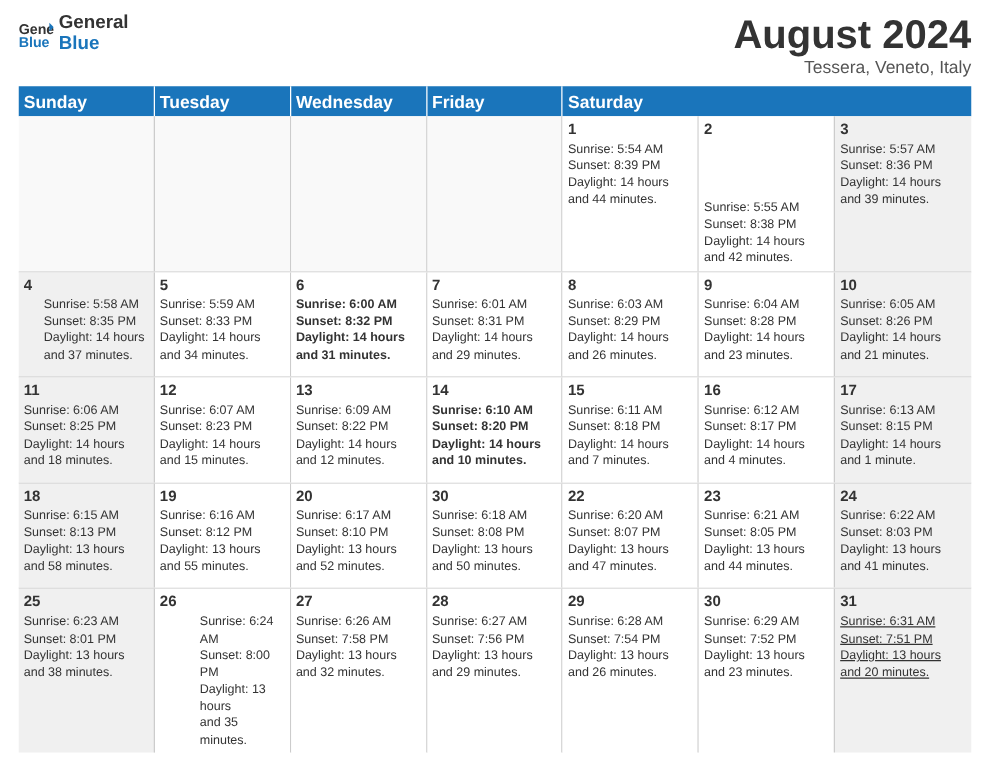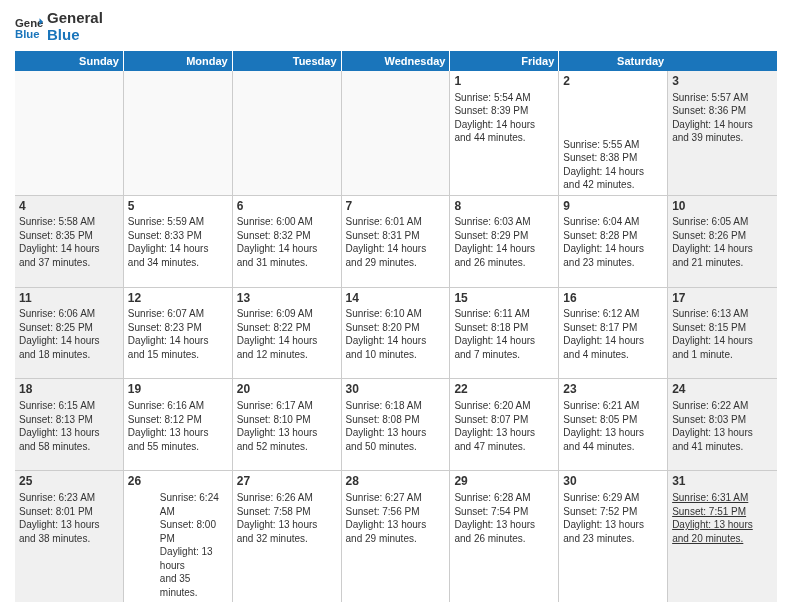--- a/index.html
+++ b/index.html
@@ -50,25 +50,25 @@
       display: flex;
       flex-direction: column;
     }
     .cal-header {
       display: grid;
       grid-template-columns: repeat(7, 1fr);
       background: #1a75bb;
     }
     .cal-header-cell {
       color: #fff;
-      font-size: 11px;
+      font-size: 14px;
       font-weight: bold;
       padding: 4px 4px;
       border-right: 1px solid #fff;
-      text-align: right;
+      text-align: left;
     }
     .cal-header-cell:last-child { border-right: none; }
     .cal-body {
       flex: 1;
       display: flex;
       flex-direction: column;
     }
     .cal-row {
       flex: 1;
       display: grid;
@@ -110,26 +110,29 @@
       <svg class="logo-icon" viewBox="0 0 32 32">
         <text x="0" y="16" font-size="13" font-weight="bold" fill="#333" font-family="Arial">General</text>
         <text x="0" y="28" font-size="13" font-weight="bold" fill="#1a75bb" font-family="Arial">Blue</text>
         <polygon points="28,6 32,10 28,14" fill="#1a75bb"></polygon>
       </svg>
       <div style="line-height:1.1;">
         <div style="font-size:15px;font-weight:bold;color:#333;">General</div>
         <div style="font-size:15px;font-weight:bold;color:#1a75bb;">Blue</div>
       </div>
     </div>
+    <div class="title-block">
+      <div class="month-year">August 2024</div>
+      <div class="location">Tessera, Veneto, Italy</div>
+    </div>
   </div>
 
   <div class="calendar">
     <div class="cal-header">
       <div class="cal-header-cell">Sunday</div>
-      <div class="cal-header-cell">Monday</div>
       <div class="cal-header-cell">Tuesday</div>
       <div class="cal-header-cell">Wednesday</div>
       <div class="cal-header-cell">Friday</div>
       <div class="cal-header-cell">Saturday</div>
     </div>
     <div class="cal-body" id="cal-body">
     <div class="cal-row">
           <div class="cal-cell empty"></div>
           <div class="cal-cell empty"></div>
           <div class="cal-cell empty"></div>
@@ -152,35 +155,35 @@
             <span class="day-num">3</span>
             <div class="cell-text" style="white-space: pre-line;">Sunrise: 5:57 AM
 Sunset: 8:36 PM
 Daylight: 14 hours
 and 39 minutes.</div>
           </div>
         </div>
         <div class="cal-row">
           <div class="cal-cell shaded">
             <span class="day-num">4</span>
-            <div class="cell-text" style="white-space: pre-line;">Sunrise: 5:58 AM
+            <div class="cell-text" style="white-space: pre-line; margin-left: 16px;">Sunrise: 5:58 AM
 Sunset: 8:35 PM
 Daylight: 14 hours
 and 37 minutes.</div>
           </div>
           <div class="cal-cell">
             <span class="day-num">5</span>
             <div class="cell-text" style="white-space: pre-line;">Sunrise: 5:59 AM
 Sunset: 8:33 PM
 Daylight: 14 hours
 and 34 minutes.</div>
           </div>
           <div class="cal-cell">
             <span class="day-num">6</span>
-            <div class="cell-text" style="white-space: pre-line;">Sunrise: 6:00 AM
+            <div class="cell-text" style="white-space: pre-line; font-weight: bold;">Sunrise: 6:00 AM
 Sunset: 8:32 PM
 Daylight: 14 hours
 and 31 minutes.</div>
           </div>
           <div class="cal-cell">
             <span class="day-num">7</span>
             <div class="cell-text" style="white-space: pre-line;">Sunrise: 6:01 AM
 Sunset: 8:31 PM
 Daylight: 14 hours
 and 29 minutes.</div>
@@ -224,21 +227,21 @@
           </div>
           <div class="cal-cell">
             <span class="day-num">13</span>
             <div class="cell-text" style="white-space: pre-line;">Sunrise: 6:09 AM
 Sunset: 8:22 PM
 Daylight: 14 hours
 and 12 minutes.</div>
           </div>
           <div class="cal-cell">
             <span class="day-num">14</span>
-            <div class="cell-text" style="white-space: pre-line;">Sunrise: 6:10 AM
+            <div class="cell-text" style="white-space: pre-line; font-weight: bold;">Sunrise: 6:10 AM
 Sunset: 8:20 PM
 Daylight: 14 hours
 and 10 minutes.</div>
           </div>
           <div class="cal-cell">
             <span class="day-num">15</span>
             <div class="cell-text" style="white-space: pre-line;">Sunrise: 6:11 AM
 Sunset: 8:18 PM
 Daylight: 14 hours
 and 7 minutes.</div>

